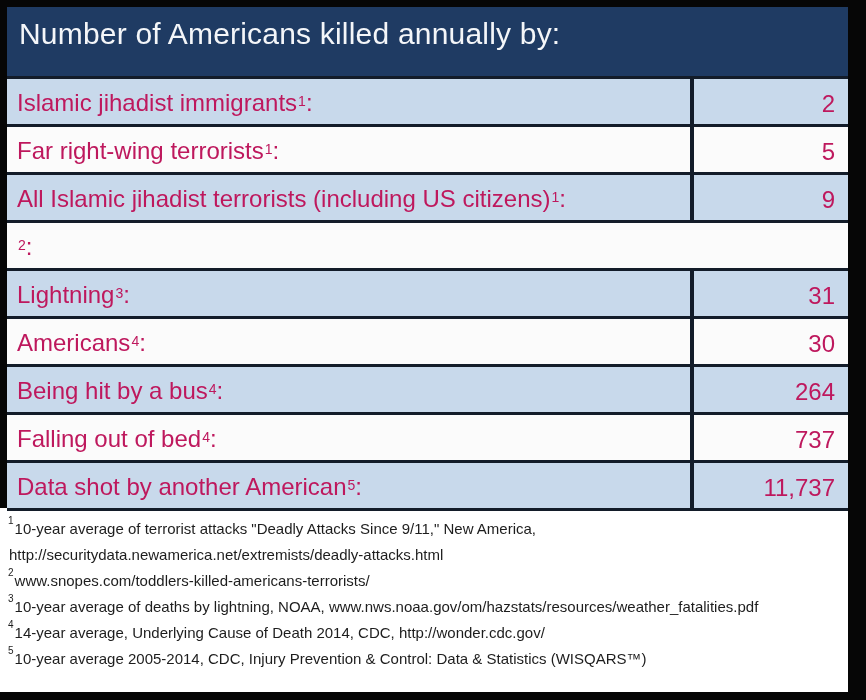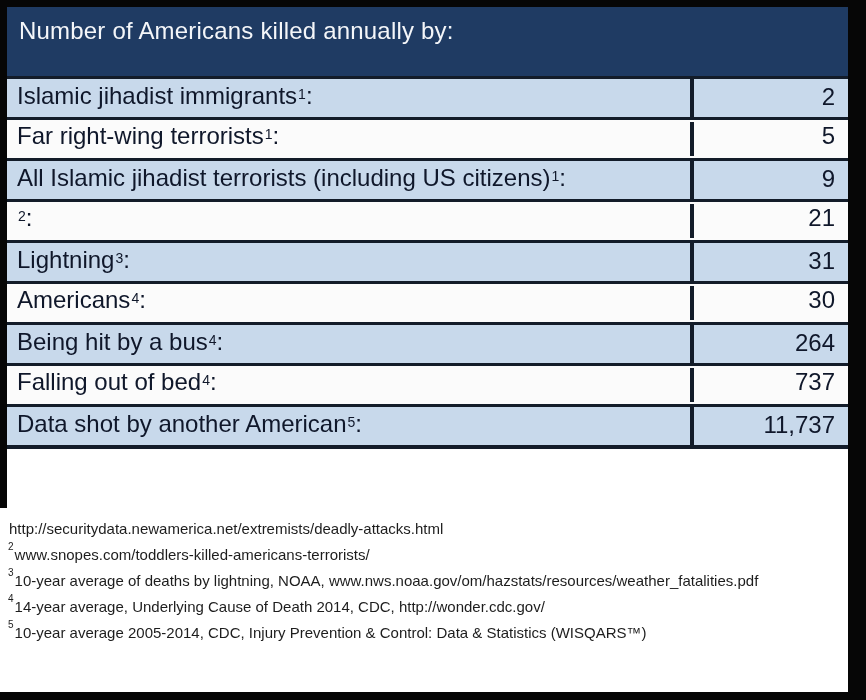--- a/index.html
+++ b/index.html
@@ -19,42 +19,42 @@
   .frame-bottom { position: absolute; left: 0; top: 692px; width: 866px; height: 8px; background: #060606; }
   .frame-right  { position: absolute; left: 848px; top: 0; width: 18px; height: 700px; background: #060606; }
   .frame-left   { position: absolute; left: 0; top: 0; width: 7px; height: 508px; background: #060606; }
 
   .title-bar {
     position: absolute;
     left: 7px; top: 7px;
     width: 841px; height: 69px;
     background: #1f3b63;
     color: #f4f6f9;
-    font-size: 24px;
+    font-size: 30px;
     font-weight: normal;
     letter-spacing: 0.2px;
     padding: 10px 0 0 12px;
   }
 
   .table {
     position: absolute;
     left: 7px; top: 76px;
     width: 841px;
     border-bottom: 4px solid #131c29;
   }
 
   .row {
     display: flex;
-    height: 41px;
+    height: 48px;
     border-top: 3px solid #131c29;
-    color: #0f172a;
+    color: #be185d;
     font-size: 24px;
   }
   .row.blue  { background: #c8d9eb; }
-  .row.white { background: #fbfbfb; align-items: center; }
+  .row.white { background: #fbfbfb; }
 
   .cell-label {
     flex: 1 1 auto;
     display: flex;
     align-items: flex-end;
     padding: 0 0 7px 10px;
     white-space: nowrap;
     overflow: hidden;
   }
   .cell-value {
@@ -138,21 +138,20 @@
           <span>:</span>
         </div>
       <div class="cell-value">9</div>
     </div>
 
     <div class="row white">
       <div class="cell-label">
           <sup>2</sup>
           <span>:</span>
         </div>
-      <div class="cell-value">21</div>
     </div>
 
     <div class="row blue">
       <div class="cell-label">
           <span>Lightning</span>
           <sup>3</sup>
           <span>:</span>
         </div>
       <div class="cell-value">31</div>
     </div>
@@ -189,20 +188,21 @@
           <span>Data shot by another American</span>
           <sup>5</sup>
           <span>:</span>
         </div>
       <div class="cell-value">11,737</div>
     </div>
 
   </div>
 
   <div class="footnotes">
+    <div class="fn-line"><sup>1</sup><span>10-year average of terrorist attacks "Deadly Attacks Since 9/11," New America,</span></div>
     <div class="fn-line"><sup></sup><span>http://securitydata.newamerica.net/extremists/deadly-attacks.html</span></div>
     <div class="fn-line"><sup>2</sup><span>www.snopes.com/toddlers-killed-americans-terrorists/</span></div>
     <div class="fn-line"><sup>3</sup><span>10-year average of deaths by lightning, NOAA, www.nws.noaa.gov/om/hazstats/resources/weather_fatalities.pdf</span></div>
     <div class="fn-line"><sup>4</sup><span>14-year average, Underlying Cause of Death 2014, CDC, http://wonder.cdc.gov/</span></div>
     <div class="fn-line"><sup>5</sup><span>10-year average 2005-2014, CDC, Injury Prevention &amp; Control: Data &amp; Statistics (WISQARS™)</span></div>
   </div>
 
 </div>
 
 </body></html>

